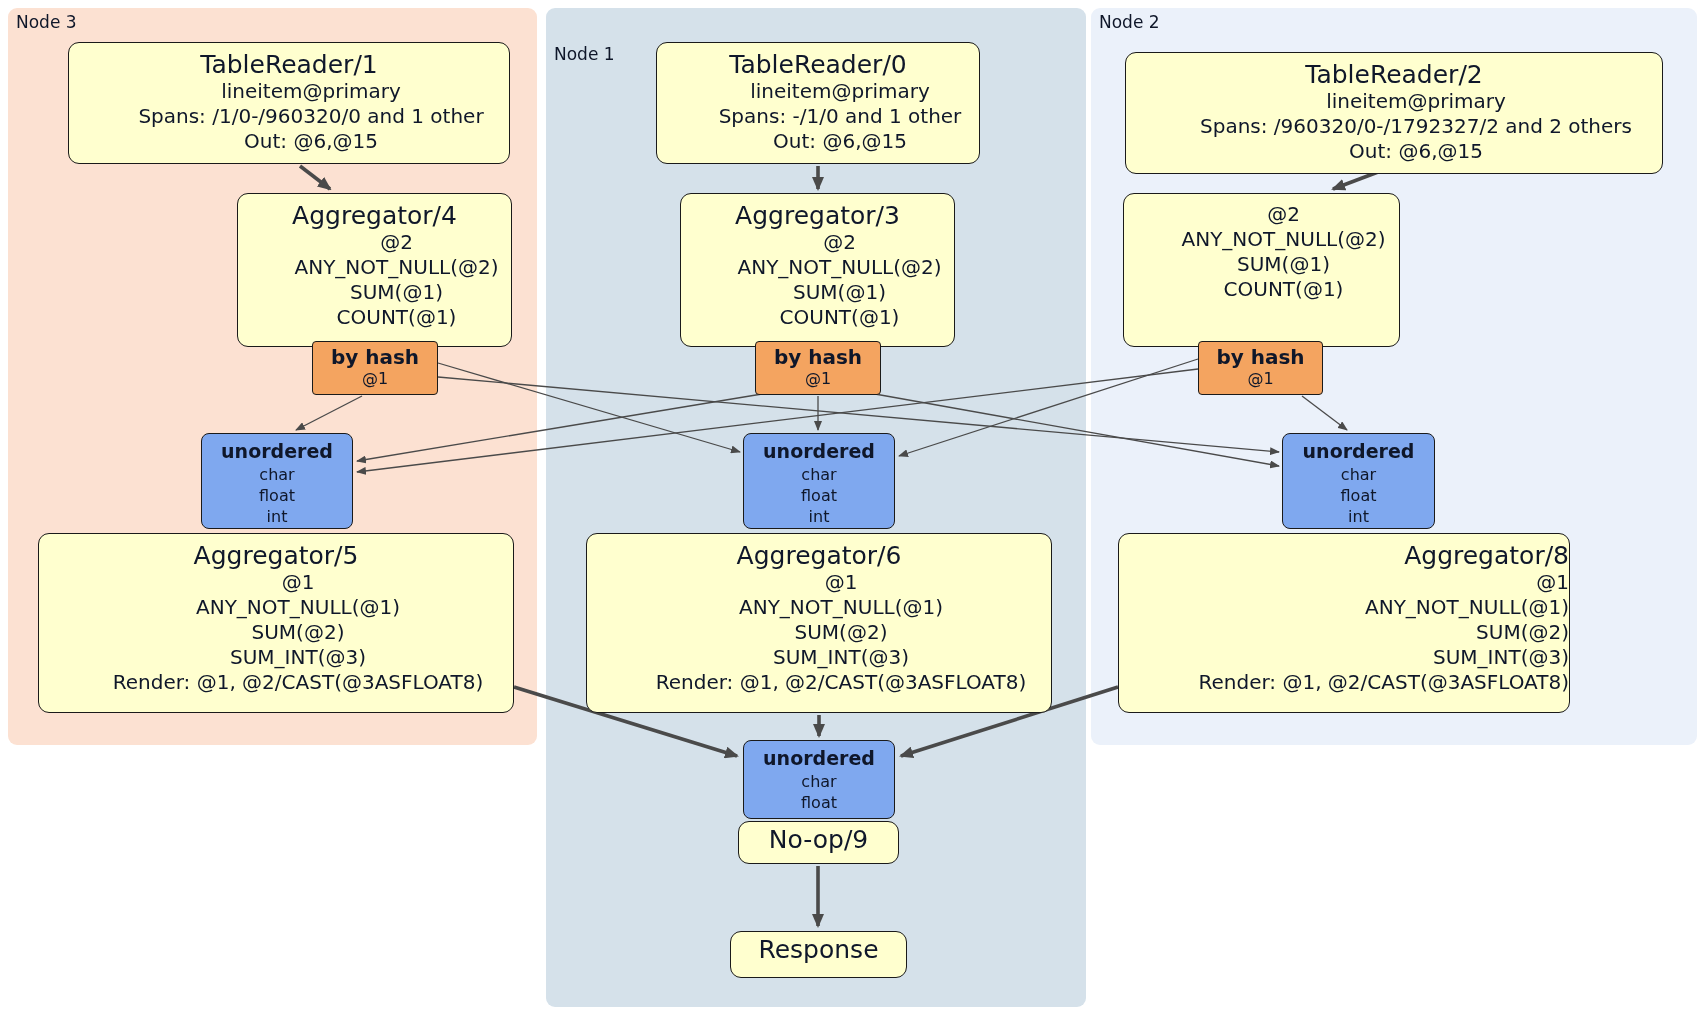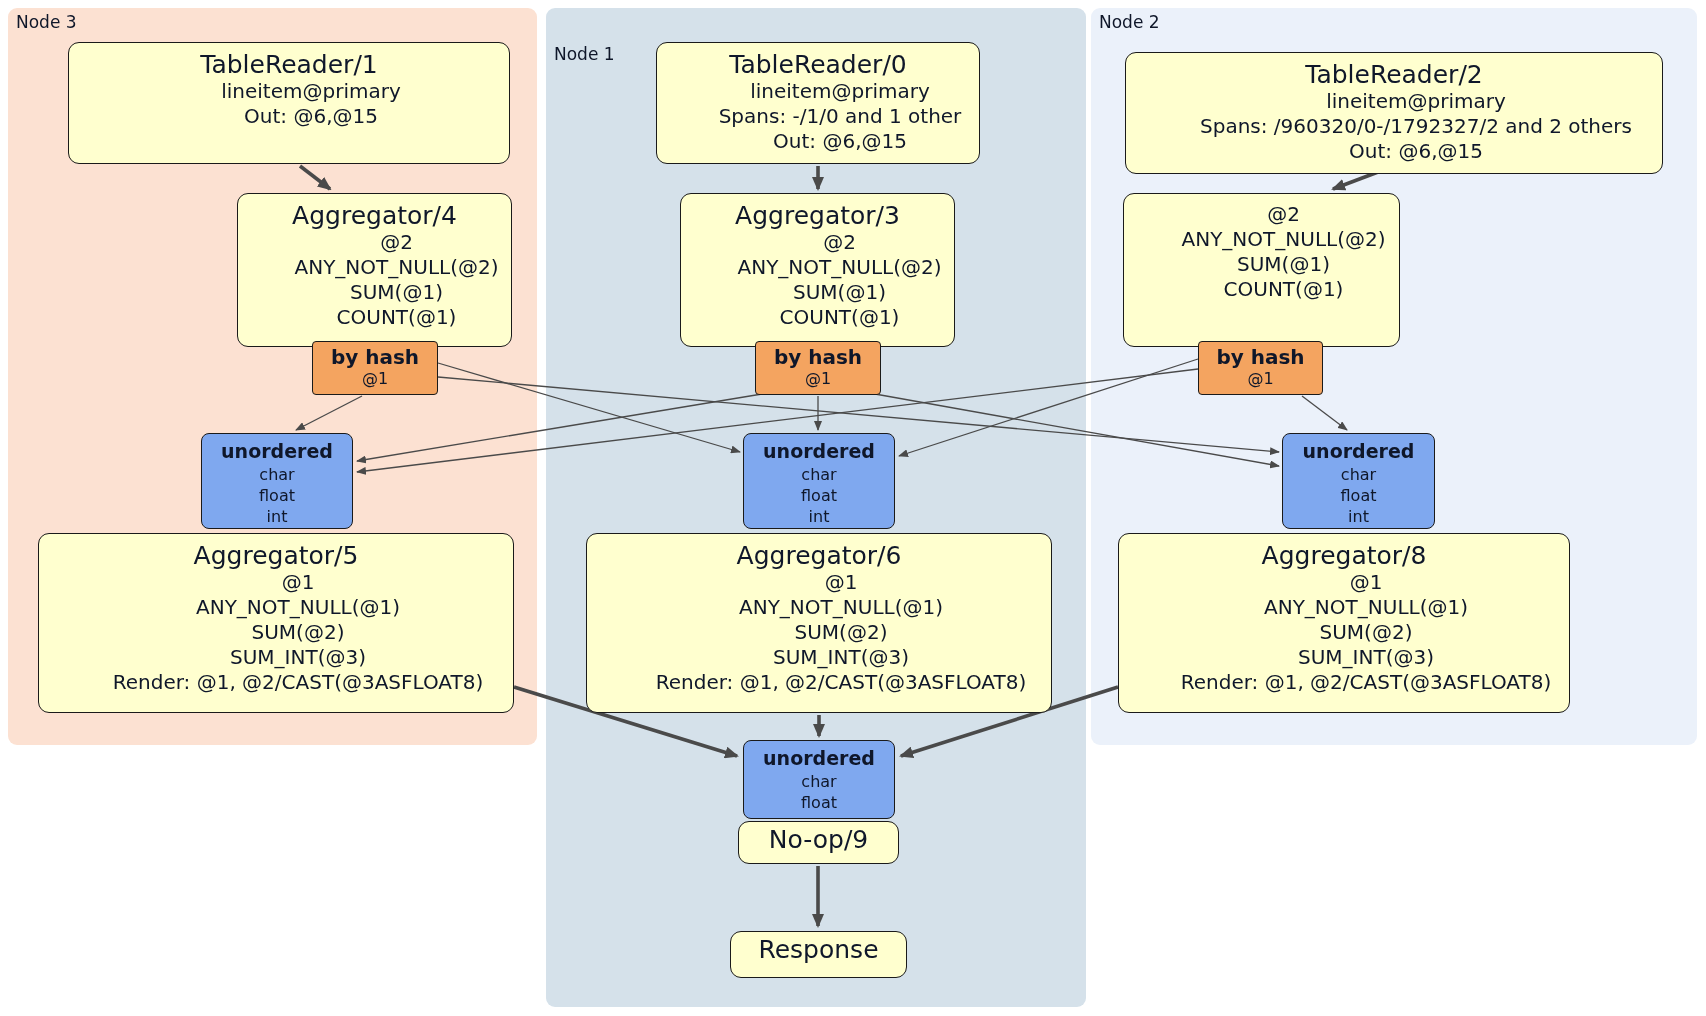--- a/index.html
+++ b/index.html
@@ -41,21 +41,21 @@
   #agg3{left:680px;top:193px;width:275px;height:154px;}
   #agg5{left:1123px;top:193px;width:277px;height:154px;}
   #hashL{left:312px;top:341px;width:126px;height:54px;}
   #hashM{left:755px;top:341px;width:126px;height:54px;}
   #hashR{left:1198px;top:341px;width:125px;height:54px;}
   #unoL{left:201px;top:433px;width:152px;height:96px;}
   #unoM{left:743px;top:433px;width:152px;height:96px;}
   #unoR{left:1282px;top:433px;width:153px;height:96px;}
   #agg7{left:38px;top:533px;width:476px;height:180px;}
   #agg6{left:586px;top:533px;width:466px;height:180px;}
-  #agg8{left:1118px;top:533px;width:452px;height:180px;}
+  #agg8{left:1118px;top:533px;width:452px;height:180px;text-align:right;}
   #uno2{left:743px;top:740px;width:152px;height:79px;}
   #noop{left:738px;top:821px;width:161px;height:43px;}
   #resp{left:730px;top:931px;width:177px;height:47px;}
 </style>
 </head>
 <body>
 
 <div id="canvas">
 
   <div class="panel" id="node3"></div>
@@ -90,20 +90,21 @@
     <line class="thin" x1="818" y1="396" x2="818" y2="430" marker-end="url(#mSmall)"></line>
     <line class="thin" x1="875" y1="394" x2="1279" y2="466" marker-end="url(#mSmall)"></line>
     <line class="thin" x1="1198" y1="369" x2="357" y2="472" marker-end="url(#mSmall)"></line>
     <line class="thin" x1="1198" y1="359" x2="899" y2="456" marker-end="url(#mSmall)"></line>
     <line class="thin" x1="1302" y1="396" x2="1347" y2="430" marker-end="url(#mSmall)"></line>
   </svg>
 
   <div class="box" id="tr1">
     <div class="t">TableReader/1</div>
     <div class="l">lineitem@primary</div>
+    <div class="l">Spans: /1/0-/960320/0 and 1 other</div>
     <div class="l">Out: @6,@15</div>
   </div>
   <div class="box" id="tr0">
     <div class="t">TableReader/0</div>
     <div class="l">lineitem@primary</div>
     <div class="l">Spans: -/1/0 and 1 other</div>
     <div class="l">Out: @6,@15</div>
   </div>
   <div class="box" id="tr2">
     <div class="t">TableReader/2</div>

